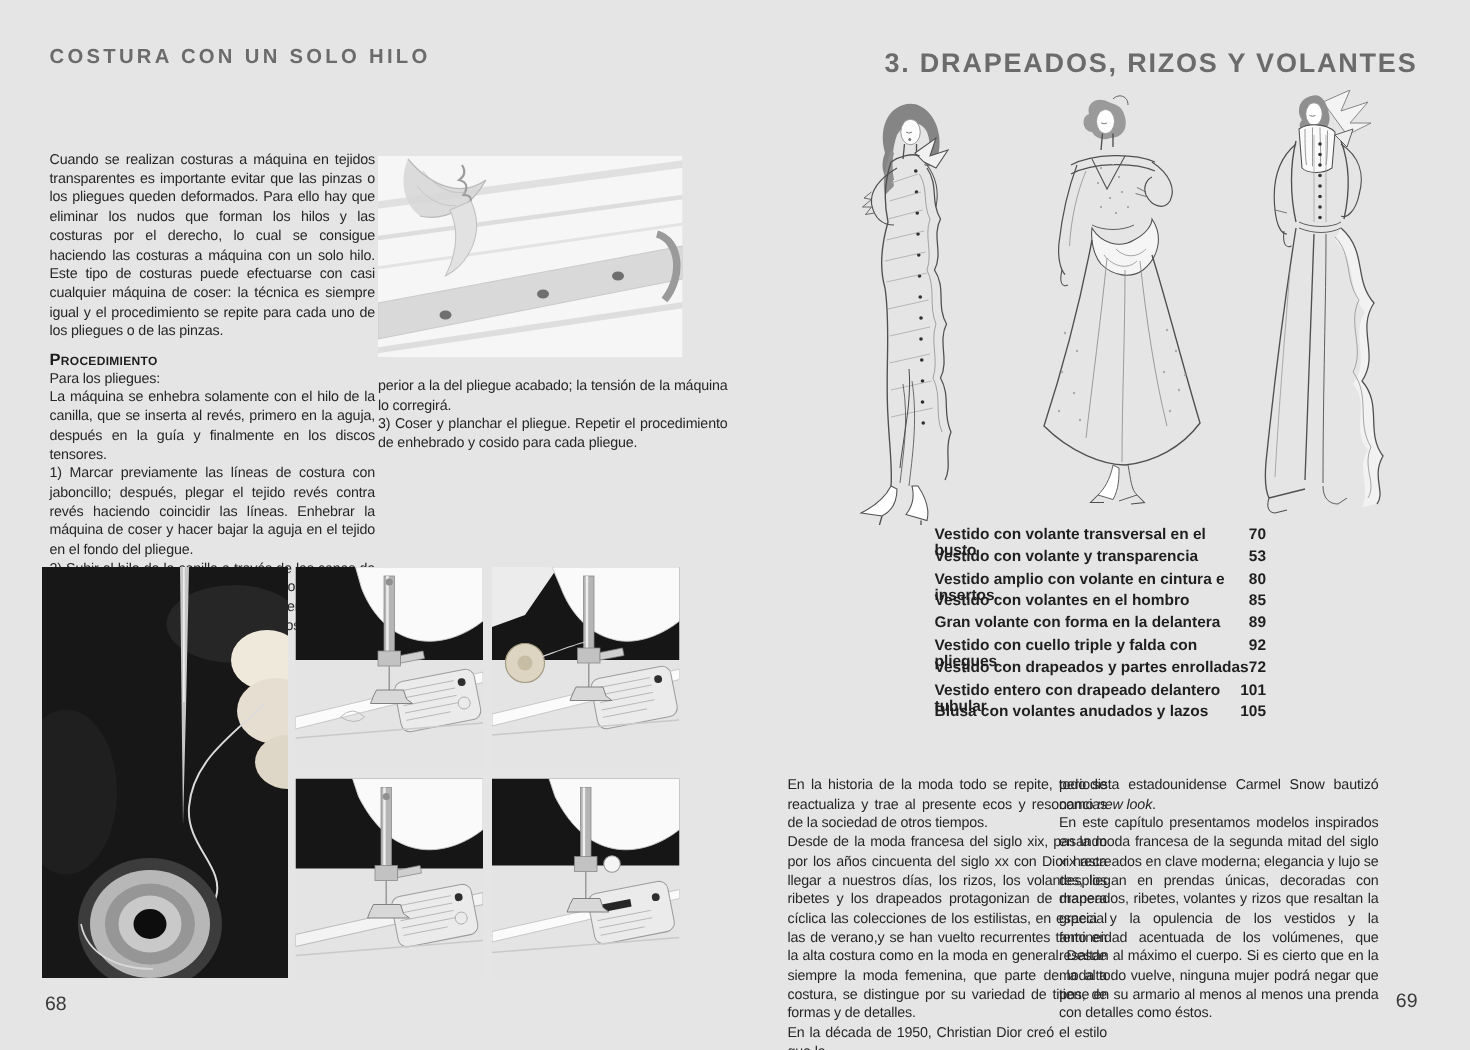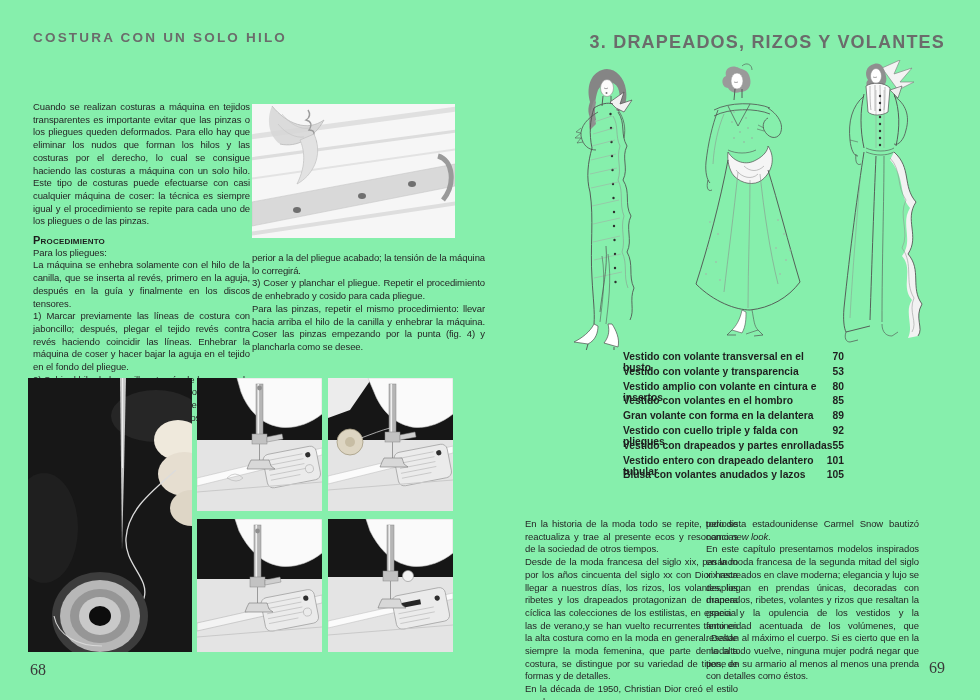--- a/index.html
+++ b/index.html
@@ -1,18 +1,18 @@
 <!DOCTYPE html>
 <html><head>
 <meta charset="utf-8">
 <style>
   * { margin:0; padding:0; box-sizing:border-box; }
   html,body { background:#ffffff; }
   body { font-family:"Liberation Sans","DejaVu Sans",sans-serif; }
-  .spread { position:relative; width:980px; height:700px; background:#86efac; overflow:hidden;padding-left:37px; }
+  .spread { position:relative; width:980px; height:700px; background:#e5e5e5; overflow:hidden;padding-left:37px; }
 
   
   .lp-header { position:absolute; left:33px; top:30px; font-size:13.5px; font-weight:700;
                letter-spacing:2.2px; color:#6b6b6b; }
   .rp-header { position:absolute; left:545px; top:32px; width:400px; text-align:right;
                font-size:18px; font-weight:700; letter-spacing:1.2px; color:#6b6b6b; }
 
   
   .col { position:absolute; font-size:9.5px; line-height:12.7px; color:#262626;
          text-align:justify; letter-spacing:-0.1px; }
@@ -35,21 +35,21 @@
   .photo { position:absolute; display:block; }
   .ph-fabric { left:252px; top:104px; }
   .ph-tall   { left:28px;  top:378px; }
   .ph-a { left:197px; top:378px; }
   .ph-b { left:328px; top:378px; }
   .ph-c { left:197px; top:519px; }
   .ph-d { left:328px; top:519px; }
   .sketches { position:absolute; left:542px; top:60px; }
 
   
-  .pagenum { position:absolute; font-size:16px; color:#3a3a3a;font-family:Liberation Serif, serif; }
+  .pagenum { position:absolute; font-size:13px; color:#3a3a3a; }
   .pn-left  { left:30px;  top:661px; }
   .pn-right { left:925px; top:659px; width:20px; text-align:right; }
 </style>
 </head>
 <body>
 
 <div class="spread">
 
   <h1 class="lp-header">COSTURA CON UN SOLO HILO</h1>
 
@@ -76,21 +76,20 @@
     <path d="M20,2 C35,20 55,28 72,16 C62,34 45,44 28,40 C17,32 14,16 20,2 Z" fill="#d6d6d6" opacity="0.85"></path>
     <path d="M20,2 C35,20 55,28 72,16 C62,34 45,44 28,40" fill="none" stroke="#b9b9b9" stroke-width="0.8"></path>
     <path d="M56,6 q4,6 -2,10 q8,2 3,10 q8,0 3,9 q7,1 2,8" stroke="#9c9c9c" stroke-width="1.4" fill="none"></path>
     <path d="M62,30 C72,52 60,72 45,80 C55,60 52,45 48,36 Z" fill="#e2e2e2" stroke="#c0c0c0" stroke-width="0.7"></path>
     <path d="M30,10 C38,20 48,26 58,24 M26,20 C34,30 44,34 52,33" stroke="#c2c2c2" stroke-width="0.6" fill="none"></path>
   </svg>
 
   <div class="col col-l2">
     <p>perior a la del pliegue acabado; la tensión de la máquina lo corregirá.</p>
     <p>3) Coser y planchar el pliegue. Repetir el procedimiento de enhebrado y cosido para cada pliegue.</p>
-    <p>Para las pinzas, repetir el mismo procedimiento: llevar hacia arriba el hilo de la canilla y enhebrar la máquina. Coser las pinzas empezando por la punta (fig. 4) y plancharla como se desee.</p>
   </div>
 
   <svg class="photo ph-tall" width="164" height="274" viewBox="0 0 164 274">
     <rect width="164" height="274" fill="#171717"></rect>
     <ellipse cx="128" cy="38" rx="45" ry="26" fill="#262626"></ellipse>
     <ellipse cx="16" cy="150" rx="34" ry="55" fill="#1f1f1f"></ellipse>
     <ellipse cx="150" cy="62" rx="24" ry="20" fill="#efe9dc"></ellipse>
     <ellipse cx="156" cy="96" rx="26" ry="22" fill="#e6ded0"></ellipse>
     <ellipse cx="164" cy="130" rx="22" ry="18" fill="#ded6c6"></ellipse>
     <polygon points="92,0 98,0 96,95 94,172" fill="#c6c6c6"></polygon>
@@ -352,21 +351,21 @@
     <div class="toc-row">
         <span class="toc-label">Gran volante con forma en la delantera</span>
         <span class="toc-num">89</span>
       </div>
     <div class="toc-row">
         <span class="toc-label">Vestido con cuello triple y falda con pliegues</span>
         <span class="toc-num">92</span>
       </div>
     <div class="toc-row">
         <span class="toc-label">Vestido con drapeados y partes enrolladas</span>
-        <span class="toc-num">55</span>
+        <span class="toc-num">72</span>
       </div>
     <div class="toc-row">
         <span class="toc-label">Vestido entero con drapeado delantero tubular</span>
         <span class="toc-num">101</span>
       </div>
     <div class="toc-row">
         <span class="toc-label">Blusa con volantes anudados y lazos</span>
         <span class="toc-num">105</span>
       </div>
   </div>

